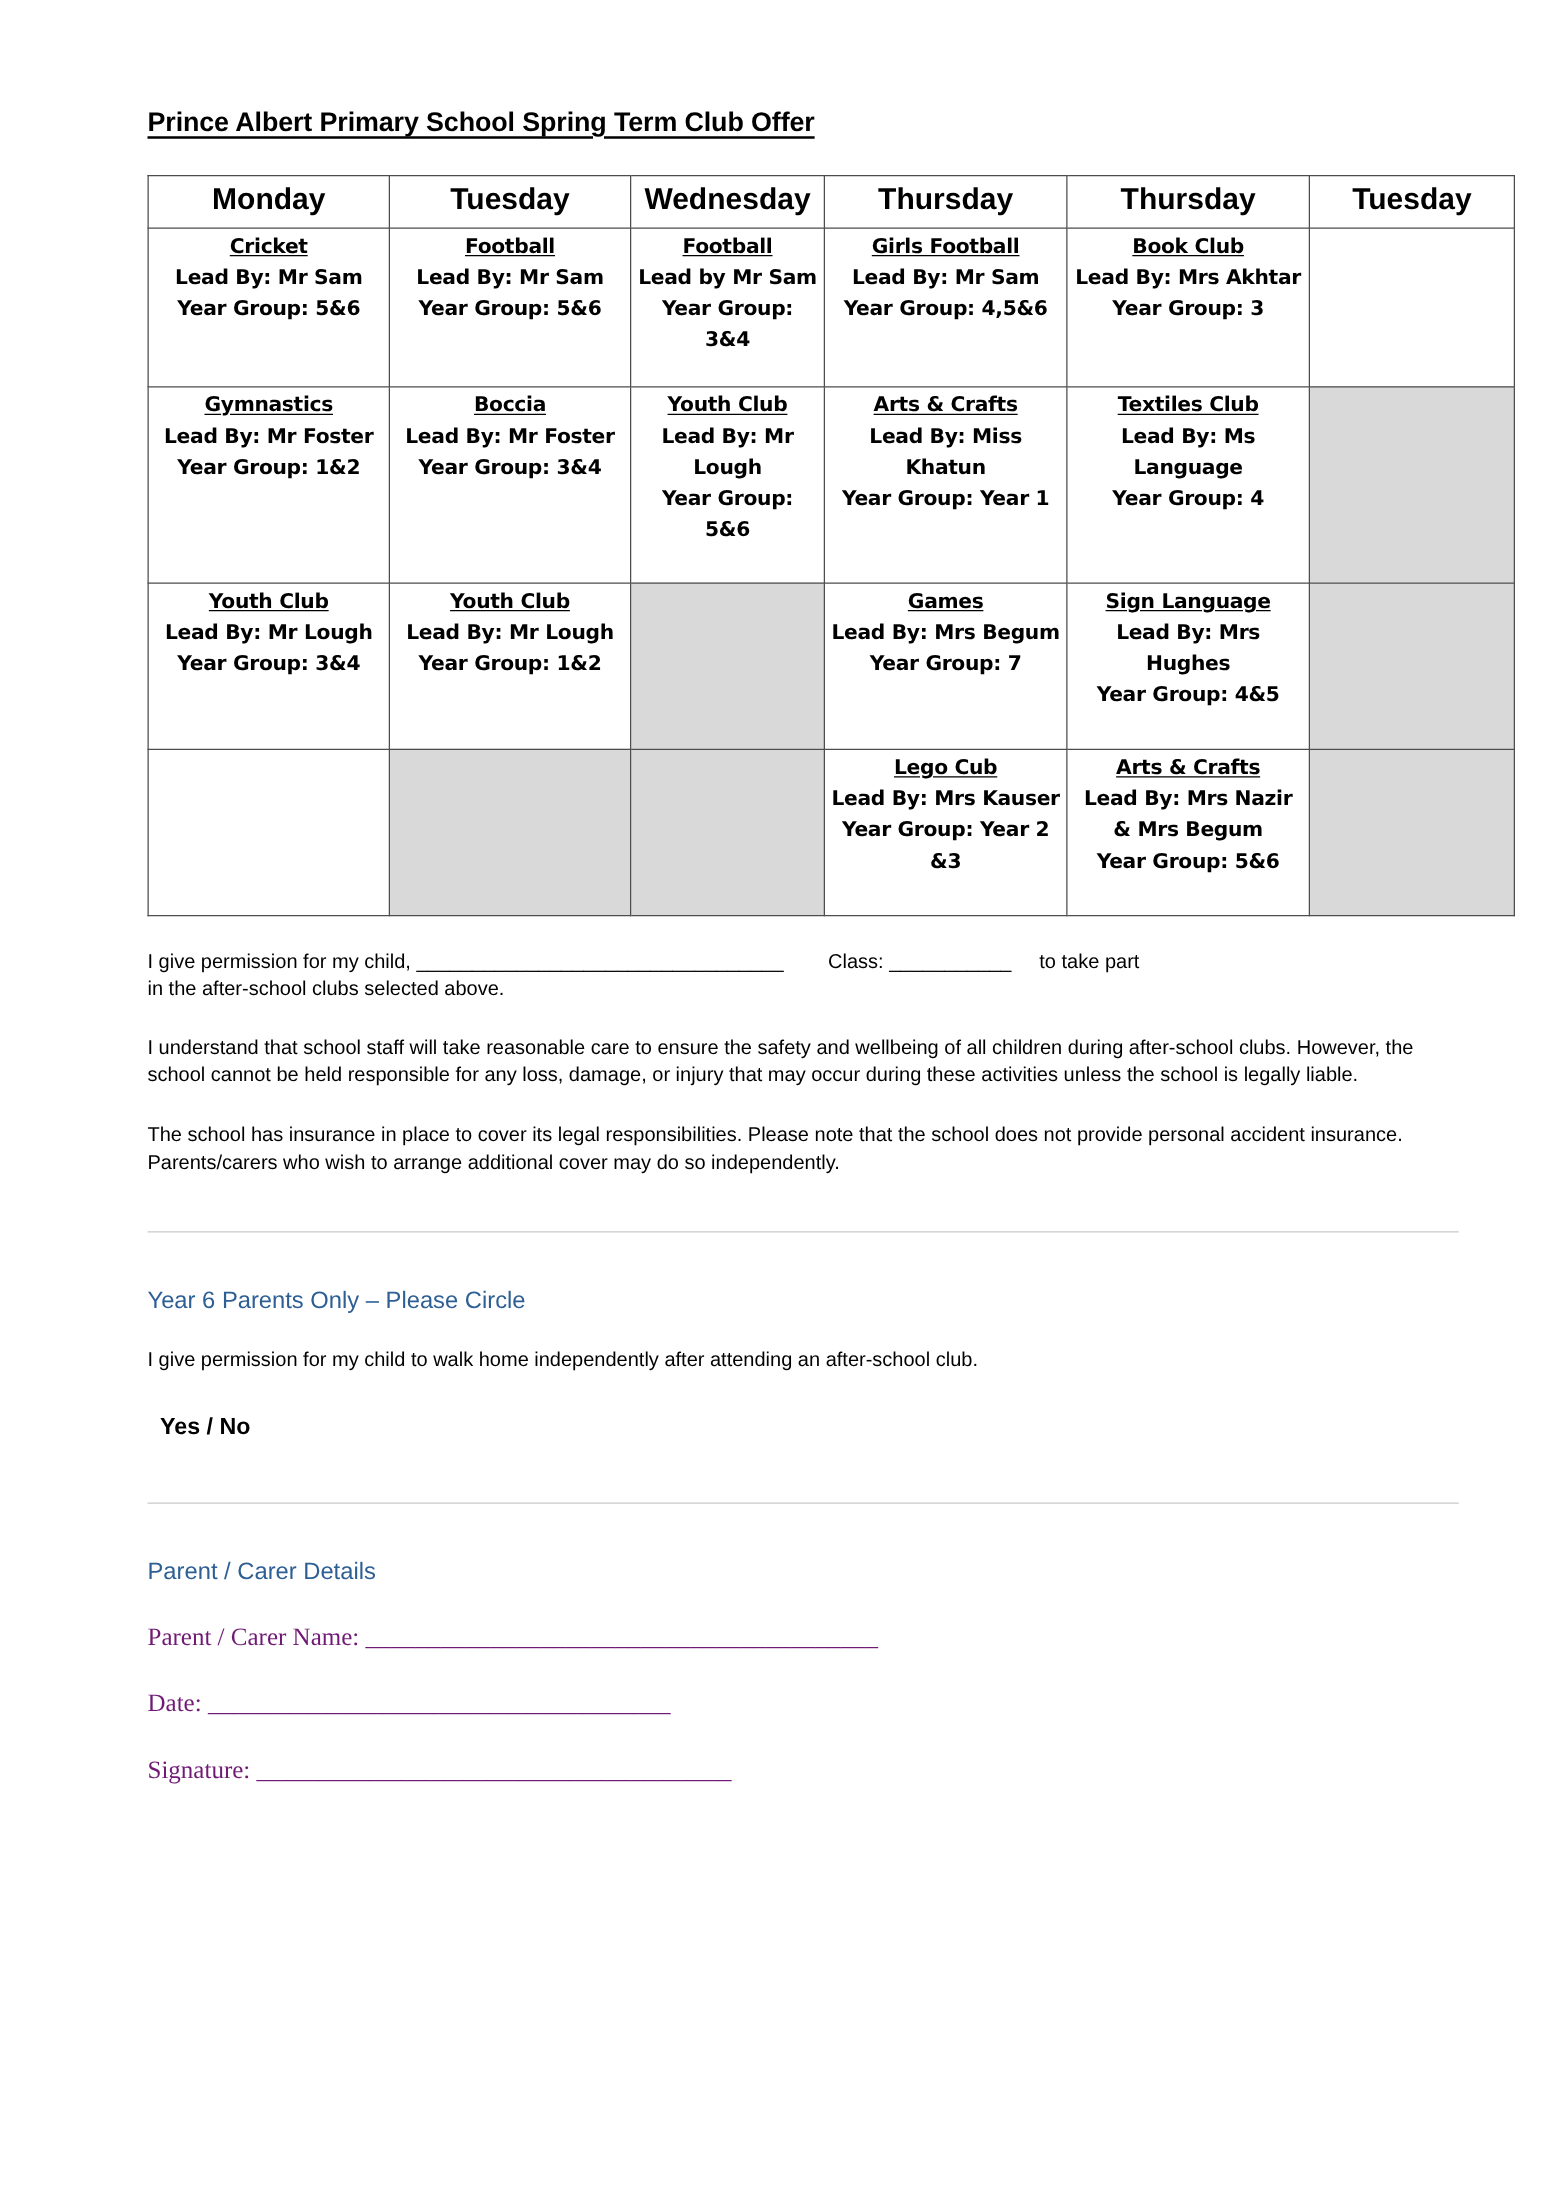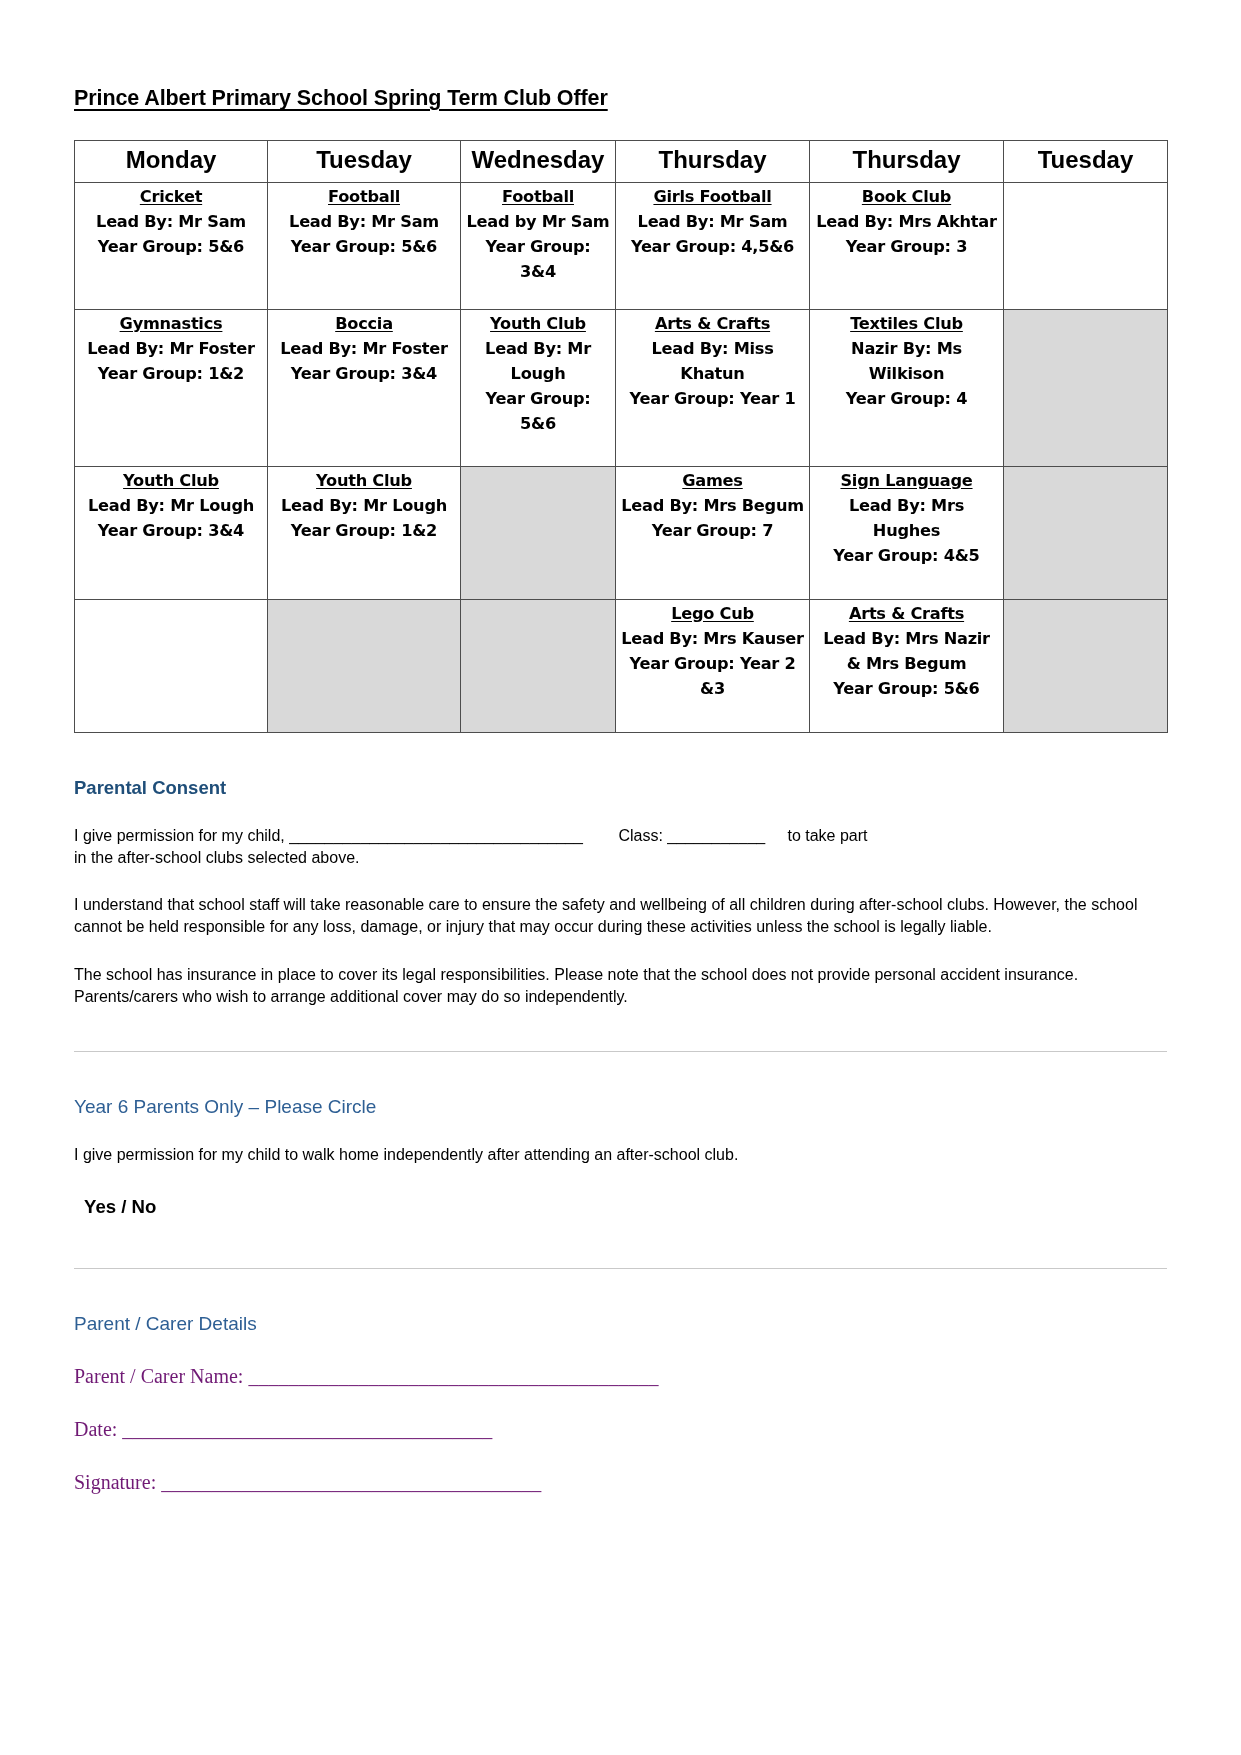--- a/index.html
+++ b/index.html
@@ -11,21 +11,21 @@
     width: 1241px;
     min-height: 1755px;
     font-family: "Liberation Sans", sans-serif;
     color: #000000;
     position: relative;
   }
   .page {
     width: 1241px;
     min-height: 1755px;
     box-sizing: border-box;
-    padding: 86px 74px 40px 74px;
+    padding: 86px 74px 40px 118px;
     background: #ffffff;
   }
 
   
   .doc-title {
     font-family: "Liberation Sans", sans-serif;
     font-size: 21.5px;
     font-weight: bold;
     text-decoration: underline;
     text-underline-offset: 4px;
@@ -204,21 +204,21 @@
           <span class="cell-line">Lead By: Mr Lough</span>
           <span class="cell-line">Year Group: 5&amp;6</span>
         </td>
         <td class="r2">
           <span class="club-name">Arts &amp; Crafts</span>
           <span class="cell-line">Lead By: Miss Khatun</span>
           <span class="cell-line">Year Group: Year 1</span>
         </td>
         <td class="r2">
           <span class="club-name">Textiles Club</span>
-          <span class="cell-line">Nazir By: Ms Wilkison</span>
+          <span class="cell-line">Lead By: Ms Language</span>
           <span class="cell-line">Year Group: 4</span>
         </td>
         <td class="r2 shaded"></td>
       </tr>
 
       <tr>
         <td class="r3">
           <span class="club-name">Youth Club</span>
           <span class="cell-line">Lead By: Mr Lough</span>
           <span class="cell-line">Year Group: 3&amp;4</span>
@@ -255,21 +255,20 @@
           <span class="club-name">Arts &amp; Crafts</span>
           <span class="cell-line">Lead By: Mrs Nazir &amp; Mrs Begum</span>
           <span class="cell-line">Year Group: 5&amp;6</span>
         </td>
         <td class="r4 shaded"></td>
       </tr>
 
     </tbody>
   </table>
 
-  <h2 class="section-head-blue">Parental Consent</h2>
 
   <p class="body-text">
     <span>I give permission for my child,</span>
     <span>_________________________________</span>
     &nbsp;&nbsp;&nbsp;&nbsp;&nbsp;&nbsp;
     <span>Class:</span>
     <span>___________</span>
     &nbsp;&nbsp;&nbsp;
     <span>to take part</span>
     <span class="consent-line">in the after-school clubs selected above.</span>

